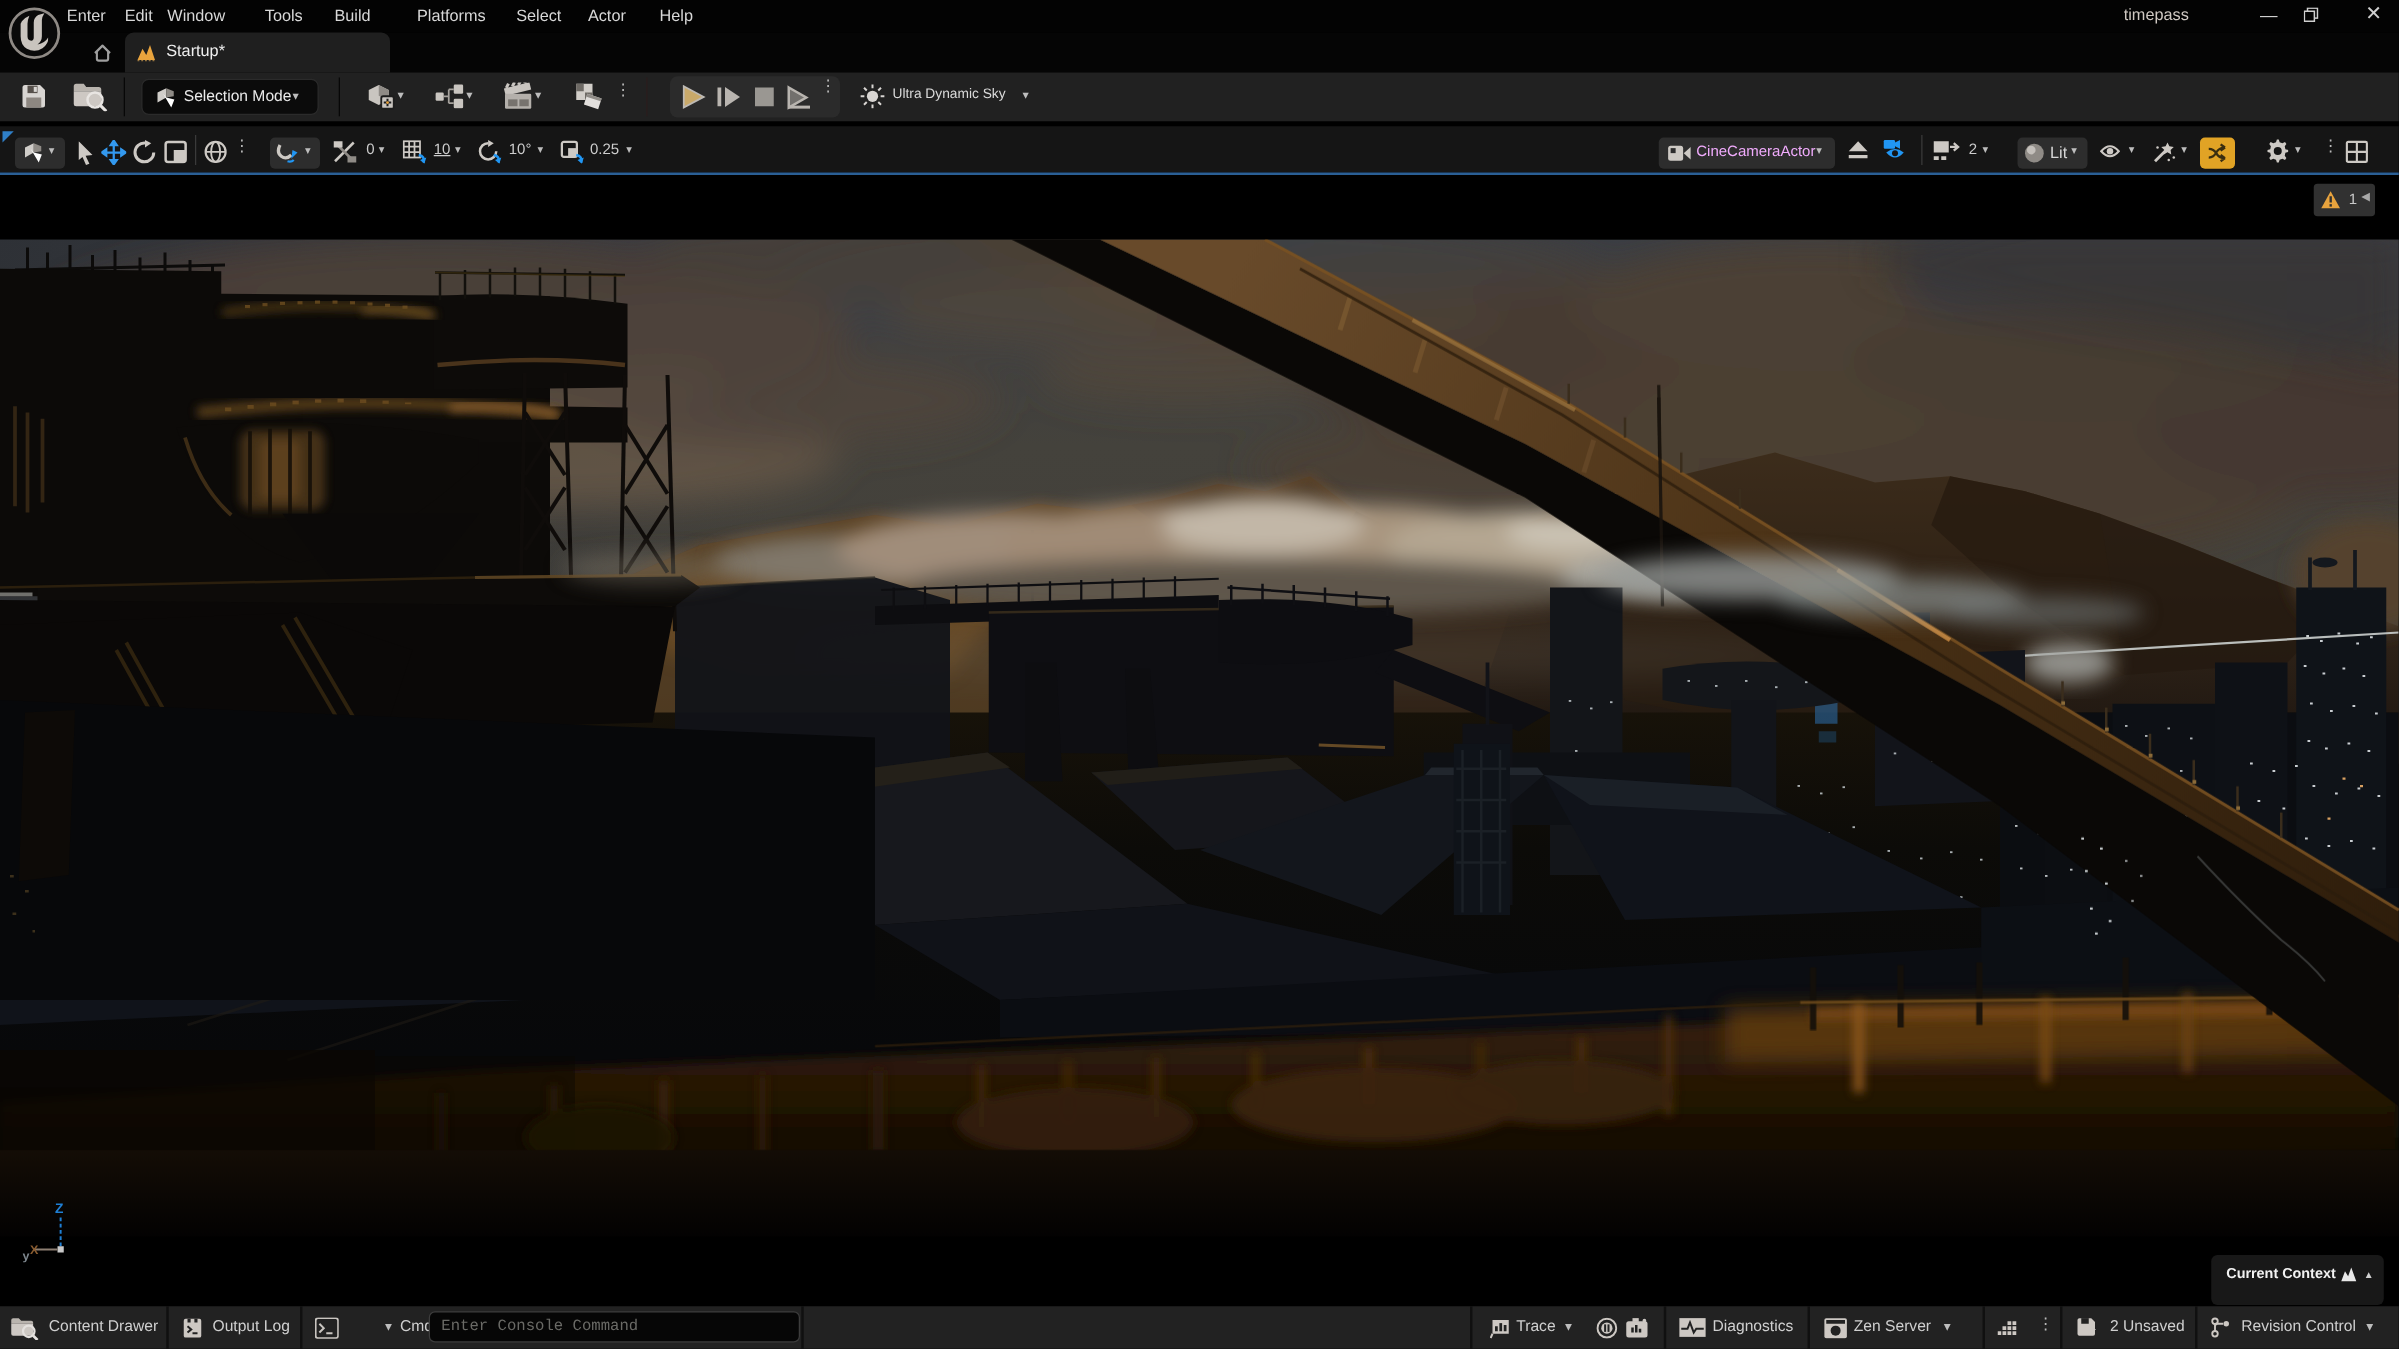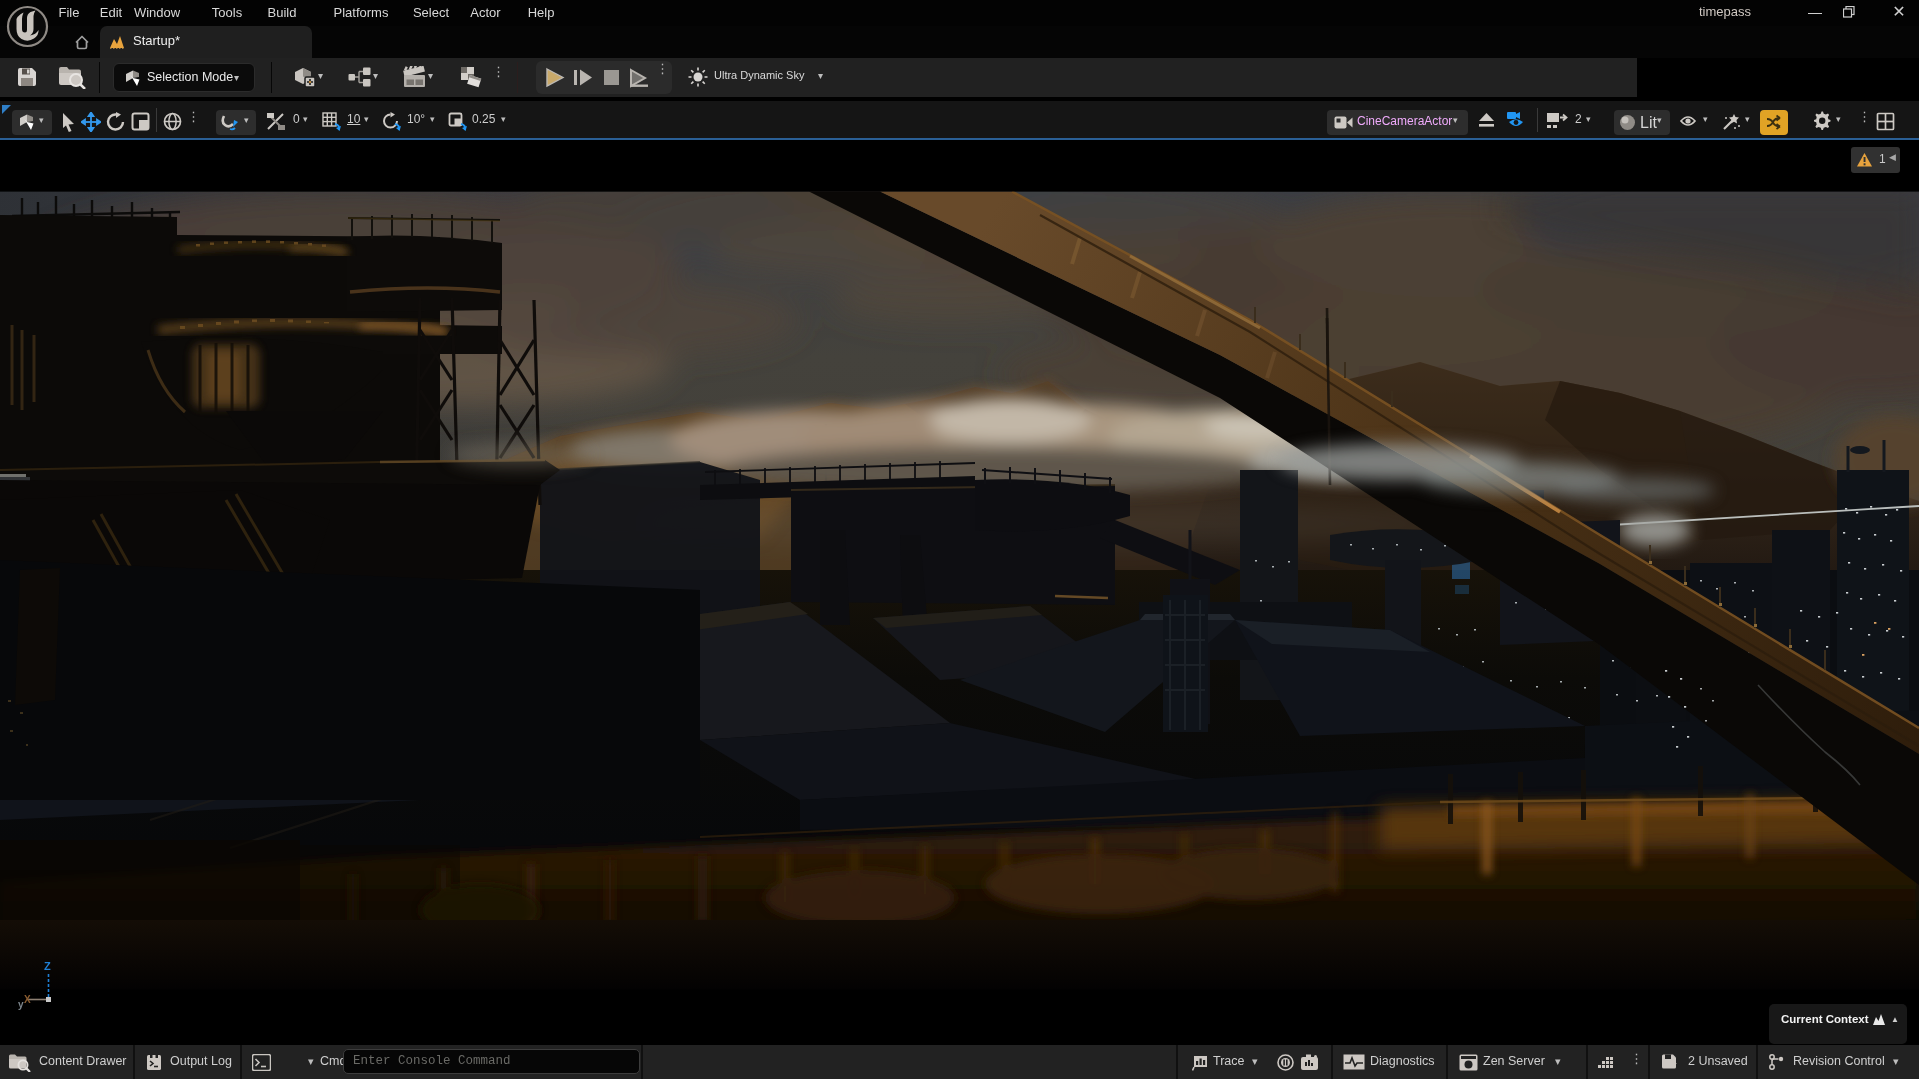--- a/index.html
+++ b/index.html
@@ -11,21 +11,21 @@
   #titlebar .menu{position:absolute;top:0;height:26px;line-height:25px;font-size:13px;color:#d8d8d8;}
   #logo{position:absolute;left:6px;top:5px;width:43px;height:43px;z-index:30;}
   #wintitle{position:absolute;left:1660px;top:0;width:130px;text-align:center;font-size:13px;color:#cfc8c2;line-height:24px;}
   .winbtn{position:absolute;top:0;width:30px;height:24px;color:#cfcfcf;font-size:14px;text-align:center;line-height:24px;}
   
   #tabrow{position:absolute;left:0;top:26px;width:1919px;height:32px;background:#050505;padding-left:40px;}
   #hometab{position:absolute;left:66px;top:0px;width:32px;height:32px;}
   #tab1{position:absolute;left:100px;top:0;width:212px;height:32px;background:#1f1f1f;border-radius:7px 7px 0 0;}
   #tab1 .txt{position:absolute;left:33px;top:7px;font-size:13px;color:#efefef;}
   
-  #toolbar{position:absolute;left:0;top:58px;width:1637px;height:39px;background:#212121;}
+  #toolbar{position:absolute;left:0;top:58px;width:1919px;height:39px;background:#212121;}
   .tsep{position:absolute;top:4px;width:1px;height:31px;background:#070707;}
   #selmode{position:absolute;left:113px;top:5px;width:142px;height:29px;background:#0b0b0b;border:1px solid #2b2b2b;border-radius:6px;color:#eaeaea;font-size:12.5px;line-height:27px;}
   #playgroup{position:absolute;left:536px;top:3px;width:136px;height:33px;background:#2b2b2b;border-radius:6px;}
   
   #vptoolbar{position:absolute;left:0;top:101px;width:1919px;height:37px;background:#151515;}
   .vbtn{position:absolute;background:#2d2d2d;border-radius:4px;}
   #vpblue{position:absolute;left:0;top:138px;width:1919px;height:1.6px;background:#2a5f95;}
   
   #viewport{position:absolute;left:0;top:140px;width:1919px;height:905px;background:#000;}
   #warnbadge{position:absolute;left:1851px;top:147px;width:49px;height:26px;background:#313131;border-radius:3px;font-size:12px;color:#c9c9c9;}
@@ -38,21 +38,21 @@
   svg{display:block;}
 </style>
 </head>
 <body>
 
 <div id="titlebar">
   <svg id="logo" viewBox="0 0 43 43">
     <circle cx="21.5" cy="21.5" r="19.5" fill="#0a0a0a" stroke="#8f8a85" stroke-width="2.2"></circle>
     <path d="M11.5 12 Q14.5 8.5 17.5 7.5 Q16 11 16 14 L16 24 Q16 27.5 19 27.5 Q21 27.5 21 25 L21 13 Q21 9 24.5 7 L29.5 5.5 Q27.5 8.5 27.5 11 L27.5 24 Q27.5 28 24 30.5 Q30 29.5 32.5 25 Q33 30 28 33.5 Q22 37.5 15.5 34 Q10.5 31 10.5 24 L10.5 14 Z" fill="#c9c4be"></path>
   </svg>
-  <div class="menu" style="left:49px;width:40px;text-align:center;">File</div>
+  <div class="menu" style="left:49px;width:40px;text-align:center;">Enter</div>
   <div class="menu" style="left:91px;width:40px;text-align:center;">Edit</div>
   <div class="menu" style="left:121px;width:72px;text-align:center;">Window</div>
   <div class="menu" style="left:197px;width:60px;text-align:center;">Tools</div>
   <div class="menu" style="left:252px;width:60px;text-align:center;">Build</div>
   <div class="menu" style="left:316px;width:90px;text-align:center;">Platforms</div>
   <div class="menu" style="left:401px;width:60px;text-align:center;">Select</div>
   <div class="menu" style="left:458px;width:55px;text-align:center;">Actor</div>
   <div class="menu" style="left:516px;width:50px;text-align:center;">Help</div>
   <div id="wintitle">timepass</div>
   <div class="winbtn" style="left:1800px;">—</div>
@@ -293,21 +293,21 @@
     <rect x="1" y="13" width="4" height="3" fill="#cdc9c4"></rect>
       <rect x="7" y="13" width="4" height="3" fill="#cdc9c4"></rect>
   </svg>
   <span class="abs" style="left:1575px;top:11px;font-size:12px;color:#cdcdcd;">2</span>
   <span class="abs" style="left:1586px;top:13px;font-size:9px;color:#bdbdbd;">▾</span>
   <div class="vbtn" style="left:1614px;top:9px;width:56px;height:25px;">
     <svg style="position:absolute;left:5px;top:4px;" width="17" height="17" viewBox="0 0 17 17">
       <circle cx="8.5" cy="8.5" r="7.5" fill="#8f8b86"></circle>
       <circle cx="6" cy="6" r="3.5" fill="#c4c0bb"></circle>
     </svg>
-    <span style="position:absolute;left:26px;top:4px;font-size:16px;color:#d6d6d6;">Lit</span>
+    <span style="position:absolute;left:26px;top:4px;font-size:13px;color:#d6d6d6;">Lit</span>
     <span style="position:absolute;left:43px;top:5px;font-size:9px;color:#bdbdbd;">▾</span>
   </div>
   <svg class="abs" style="left:1680px;top:13px;" width="22" height="14" viewBox="0 0 22 14">
     <path d="M1 7 Q8 -1 15 7 Q8 15 1 7 Z" fill="none" stroke="#cdc9c4" stroke-width="1.7"></path>
     <circle cx="8" cy="7" r="2.6" fill="#cdc9c4"></circle>
   </svg>
   <span class="abs" style="left:1703px;top:13px;font-size:9px;color:#bdbdbd;">▾</span>
   <svg class="abs" style="left:1722px;top:11px;" width="20" height="19" viewBox="0 0 20 19">
     <path d="M2 17 L12 7" stroke="#cdc9c4" stroke-width="2.2"></path>
     <path d="M12 2 L13.5 5 L17 5.5 L14.5 8 L15 11.5 L12 9.8 L9 11.5 L9.5 8 L7 5.5 L10.5 5 Z" fill="#cdc9c4"></path>

